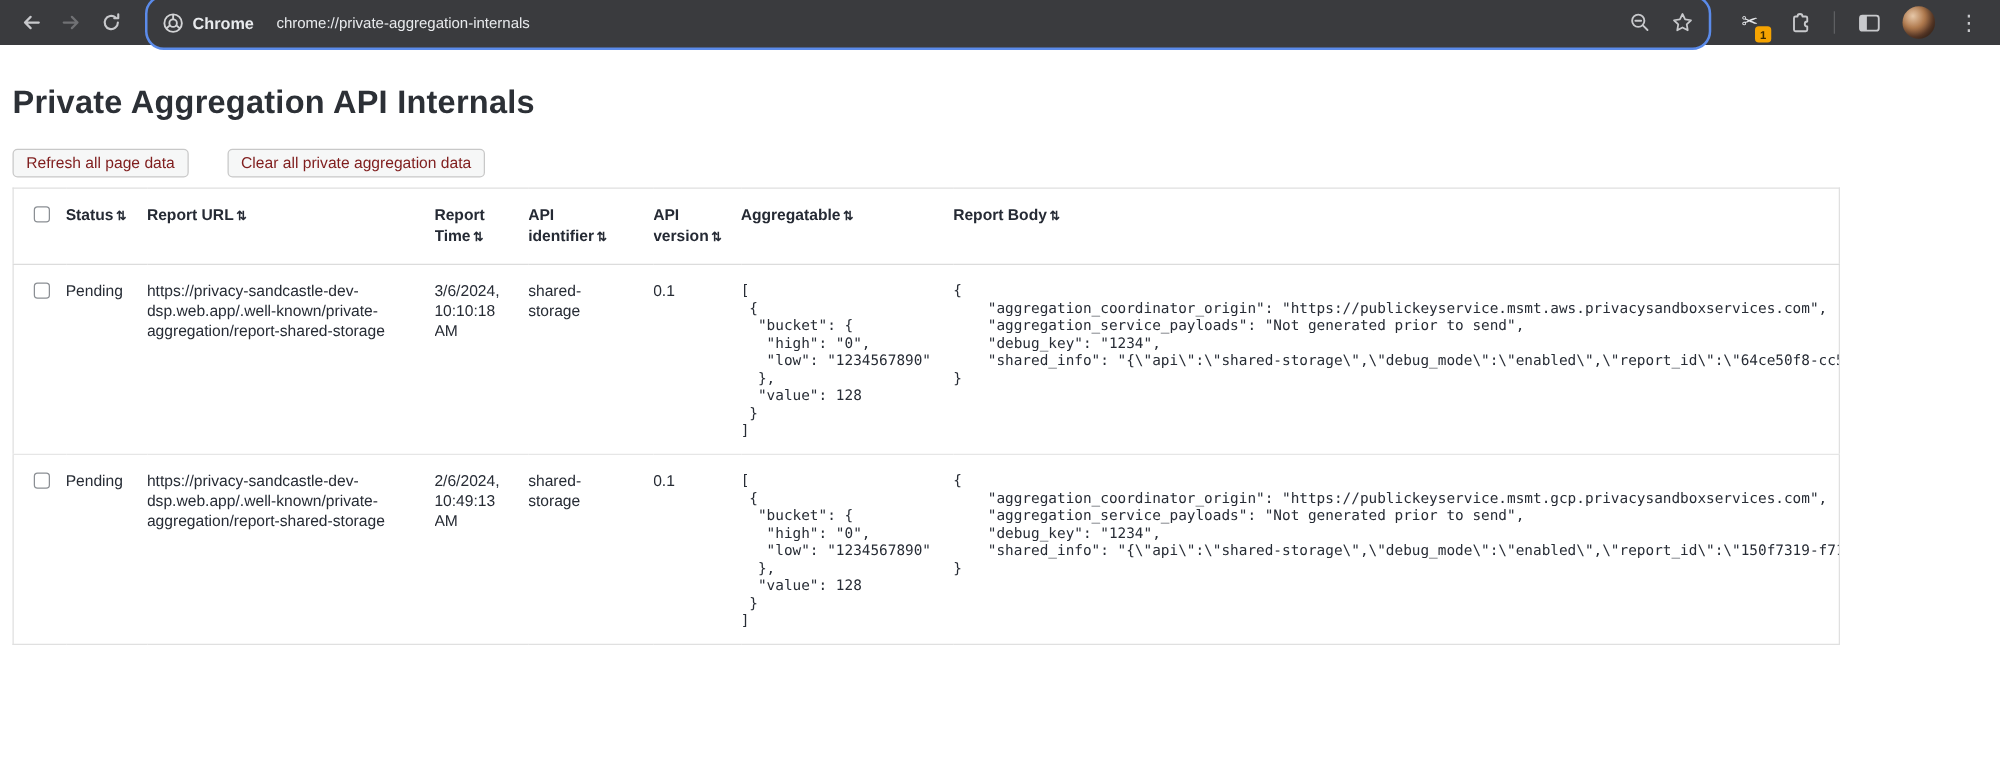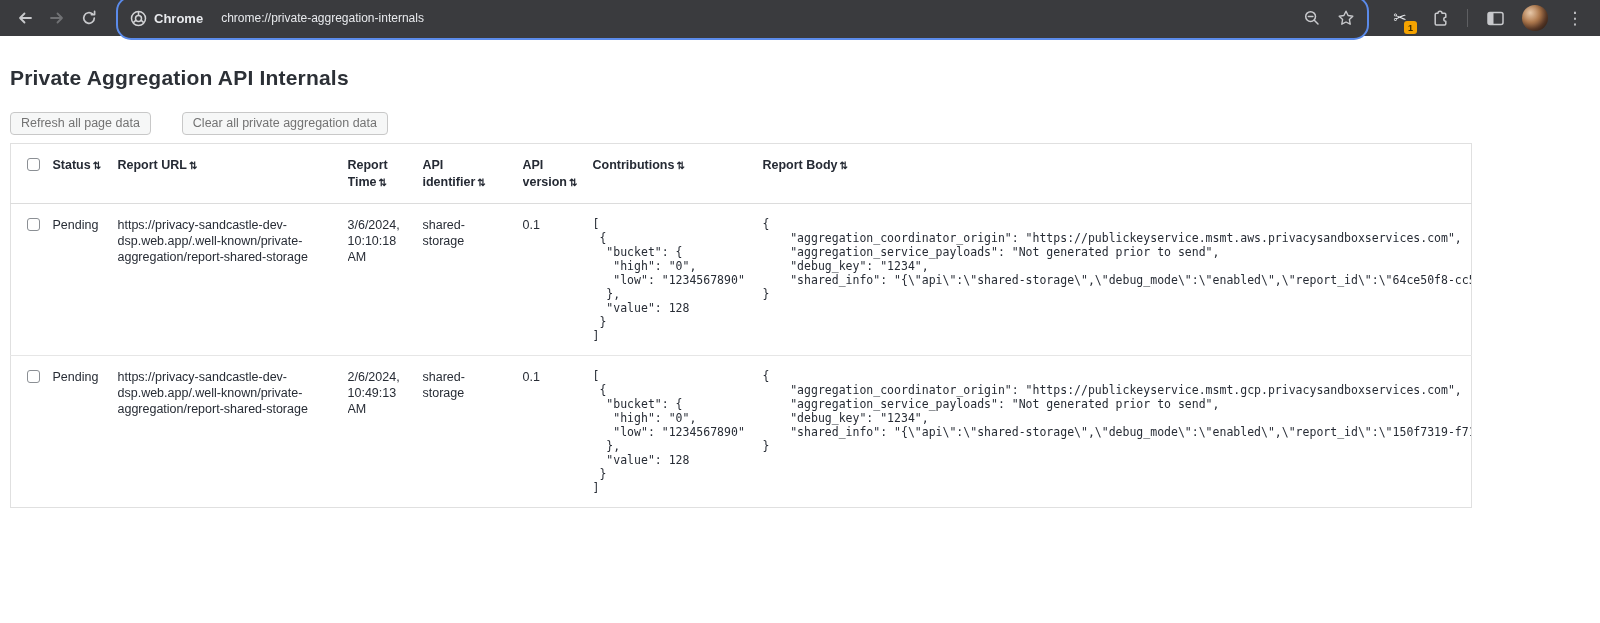--- a/index.html
+++ b/index.html
@@ -47,27 +47,27 @@
   .avatar {
     width:26px; height:26px; border-radius:50%;
     background: radial-gradient(circle at 32% 30%, #e6c7a8 0%, #b07a4e 38%, #6e4630 66%, #35261e 100%);
     box-shadow: inset -3px -3px 6px rgba(0,0,0,.35);
   }
   .kebab { color:#c8c9cc; font-size:17px; line-height:1; letter-spacing:0; }
 
   
   .content { padding:0 10px; color:#272c35; }
   .page-title {
-    font-size:21px; font-weight:700; color:#2c3036;
+    font-size:26px; font-weight:700; color:#2c3036;
     margin:30px 0 0 0; letter-spacing:.2px;
   }
   .actions { display:flex; gap:31px; margin-top:22px; }
   .page-btn {
     font-family:"Liberation Sans", sans-serif;
-    font-size:12.5px; color:#737373;
+    font-size:12.5px; color:#7f1d1d;
     background:#f6f7f7; border:1px solid #c8c8c8; border-radius:4px;
     padding:3px 10px 4px 10px; cursor:pointer;
   }
   .section-title {
     font-size:17px; font-weight:700; color:#242932;
     margin:40px 0 10px 0;
   }
   .send-bar {
     background:#f6f6f6; height:30px;
     display:flex; align-items:center;
@@ -211,21 +211,21 @@
     <thead>
       <tr>
         <th class="cell-check">
             <div class="checkbox"></div>
           </th>
         <th><span>Status</span><span class="sort">⇅</span></th>
         <th><span>Report URL</span><span class="sort">⇅</span></th>
         <th><span>Report Time</span><span class="sort">⇅</span></th>
         <th><span>API identifier</span><span class="sort">⇅</span></th>
         <th><span>API version</span><span class="sort">⇅</span></th>
-        <th><span>Contributions</span><span class="sort">⇅</span></th>
+        <th><span>Aggregatable</span><span class="sort">⇅</span></th>
         <th><span>Report Body</span><span class="sort">⇅</span></th>
       </tr>
     </thead>
     <tbody>
       <tr>
         <td class="cell-check">
             <div class="checkbox"></div>
           </td>
         <td class="line-height-cells">Pending</td>
         <td class="url-cell">https://privacy-sandcastle-dev-dsp.web.app/.well-known/private-aggregation/report-shared-storage</td>

